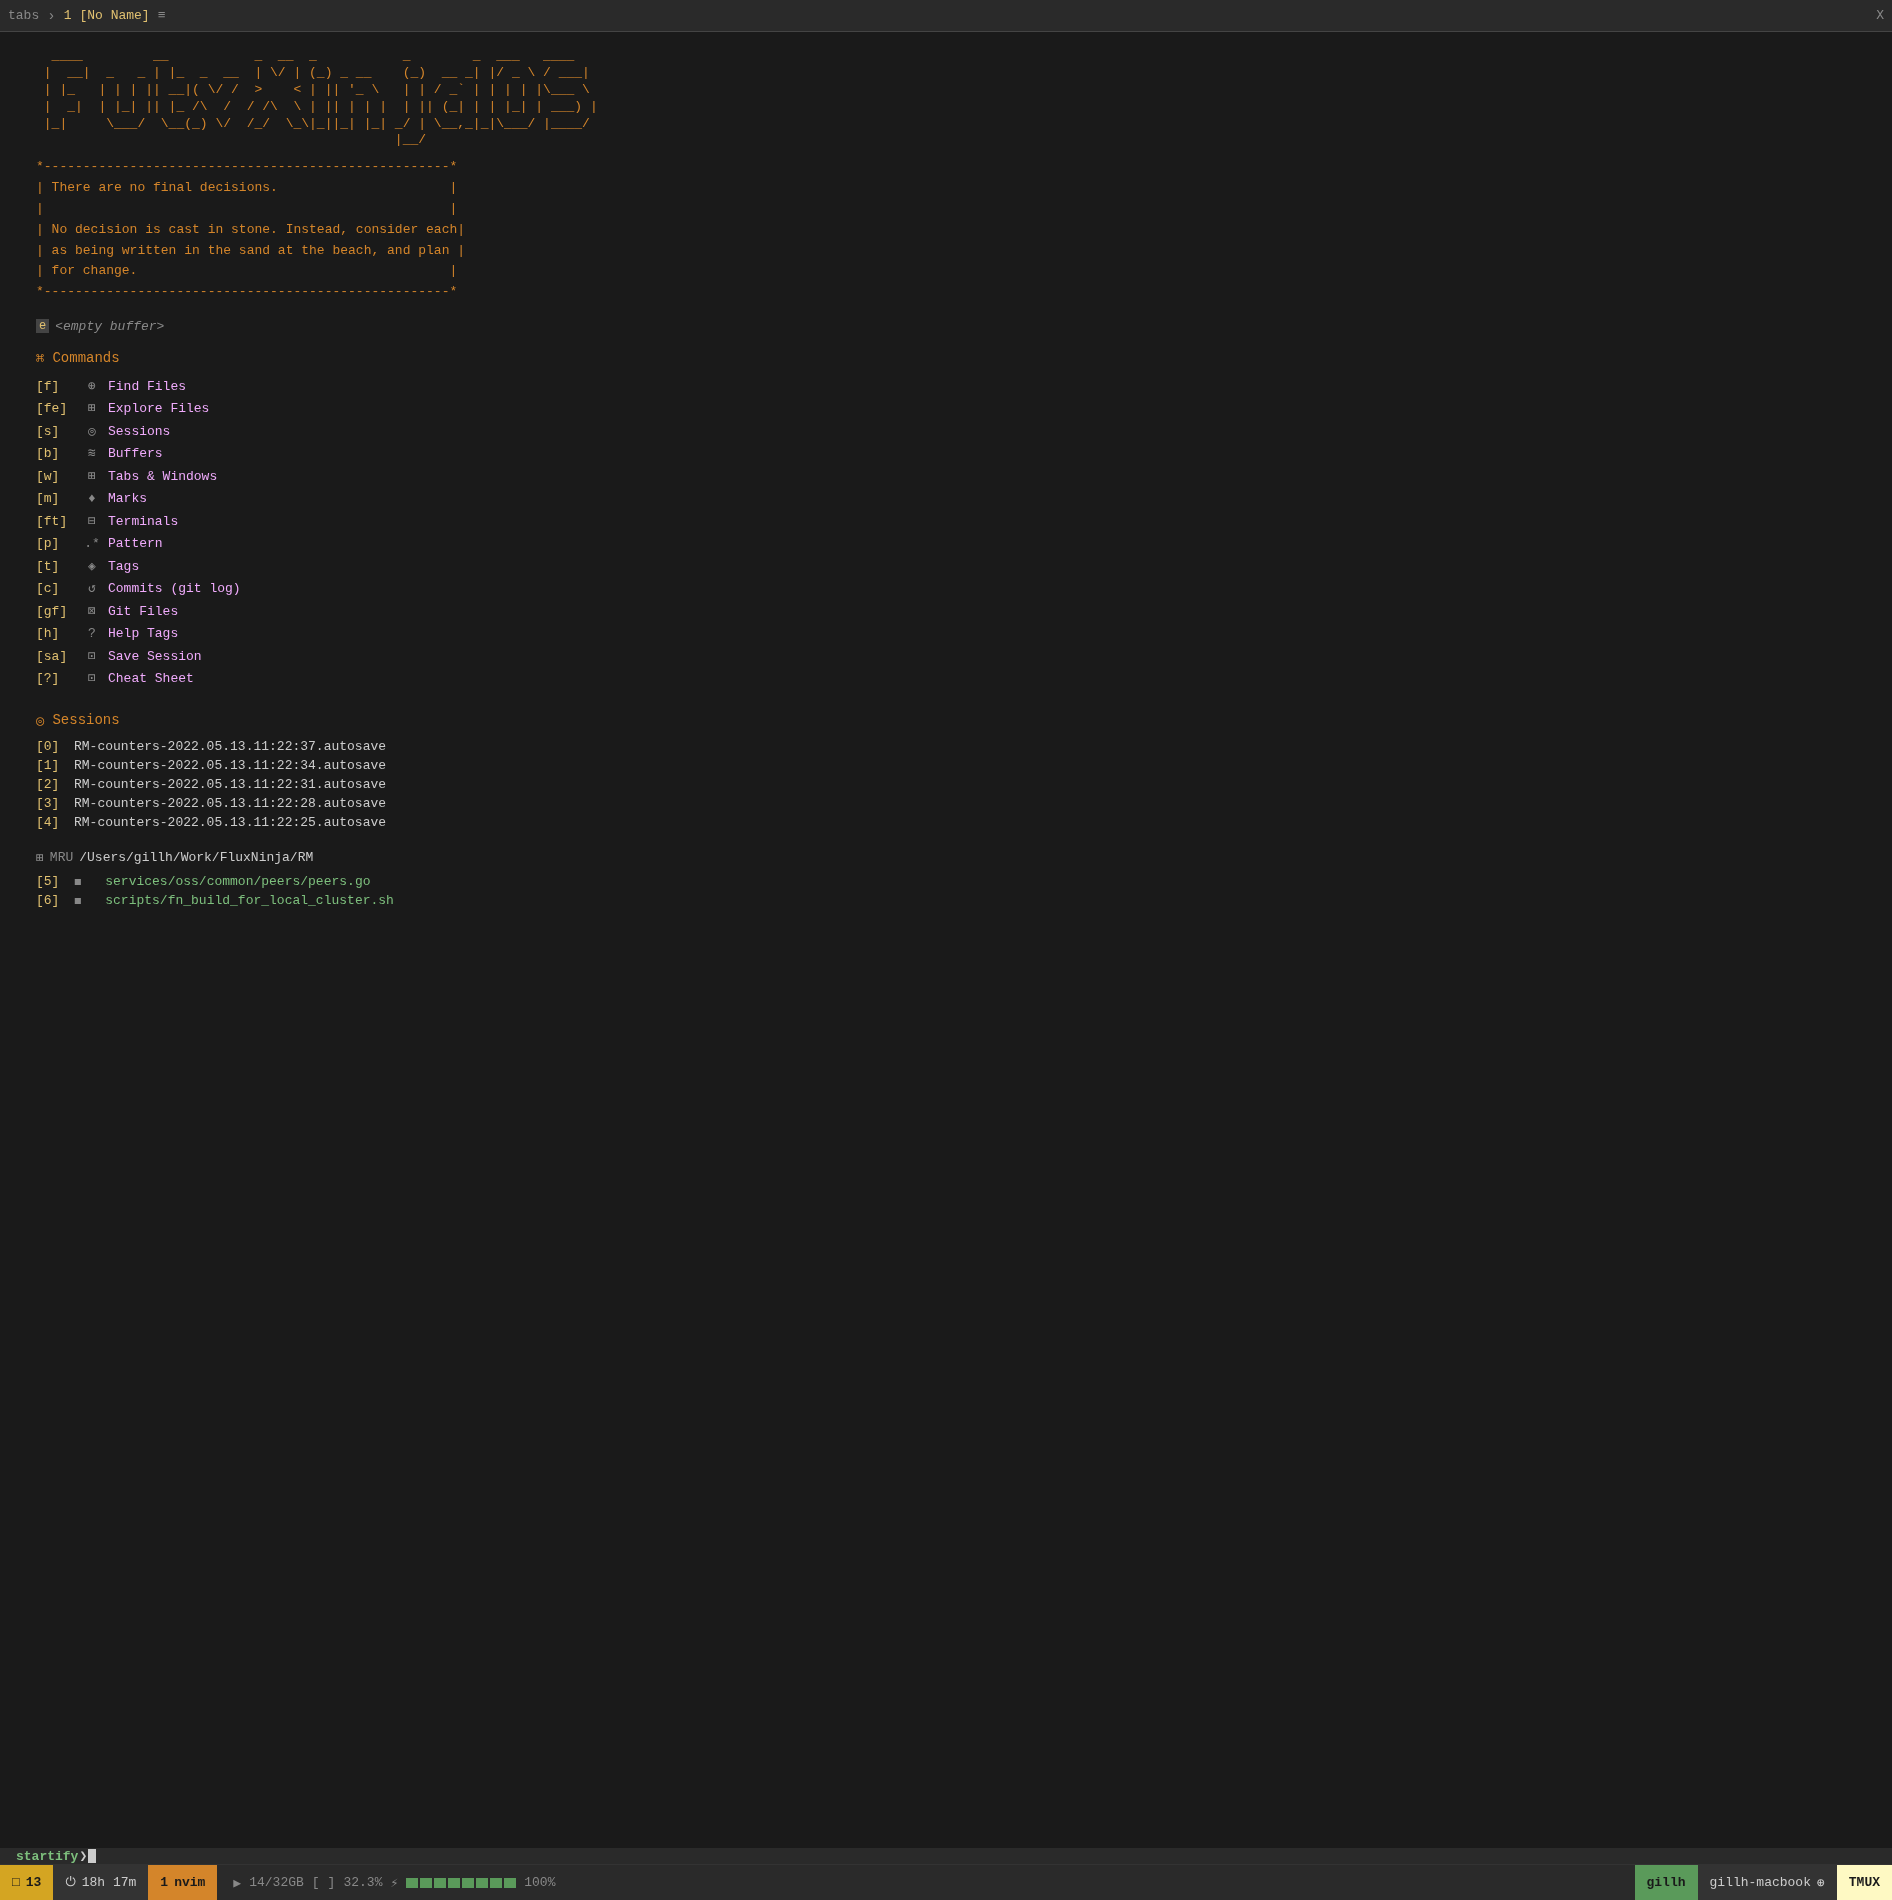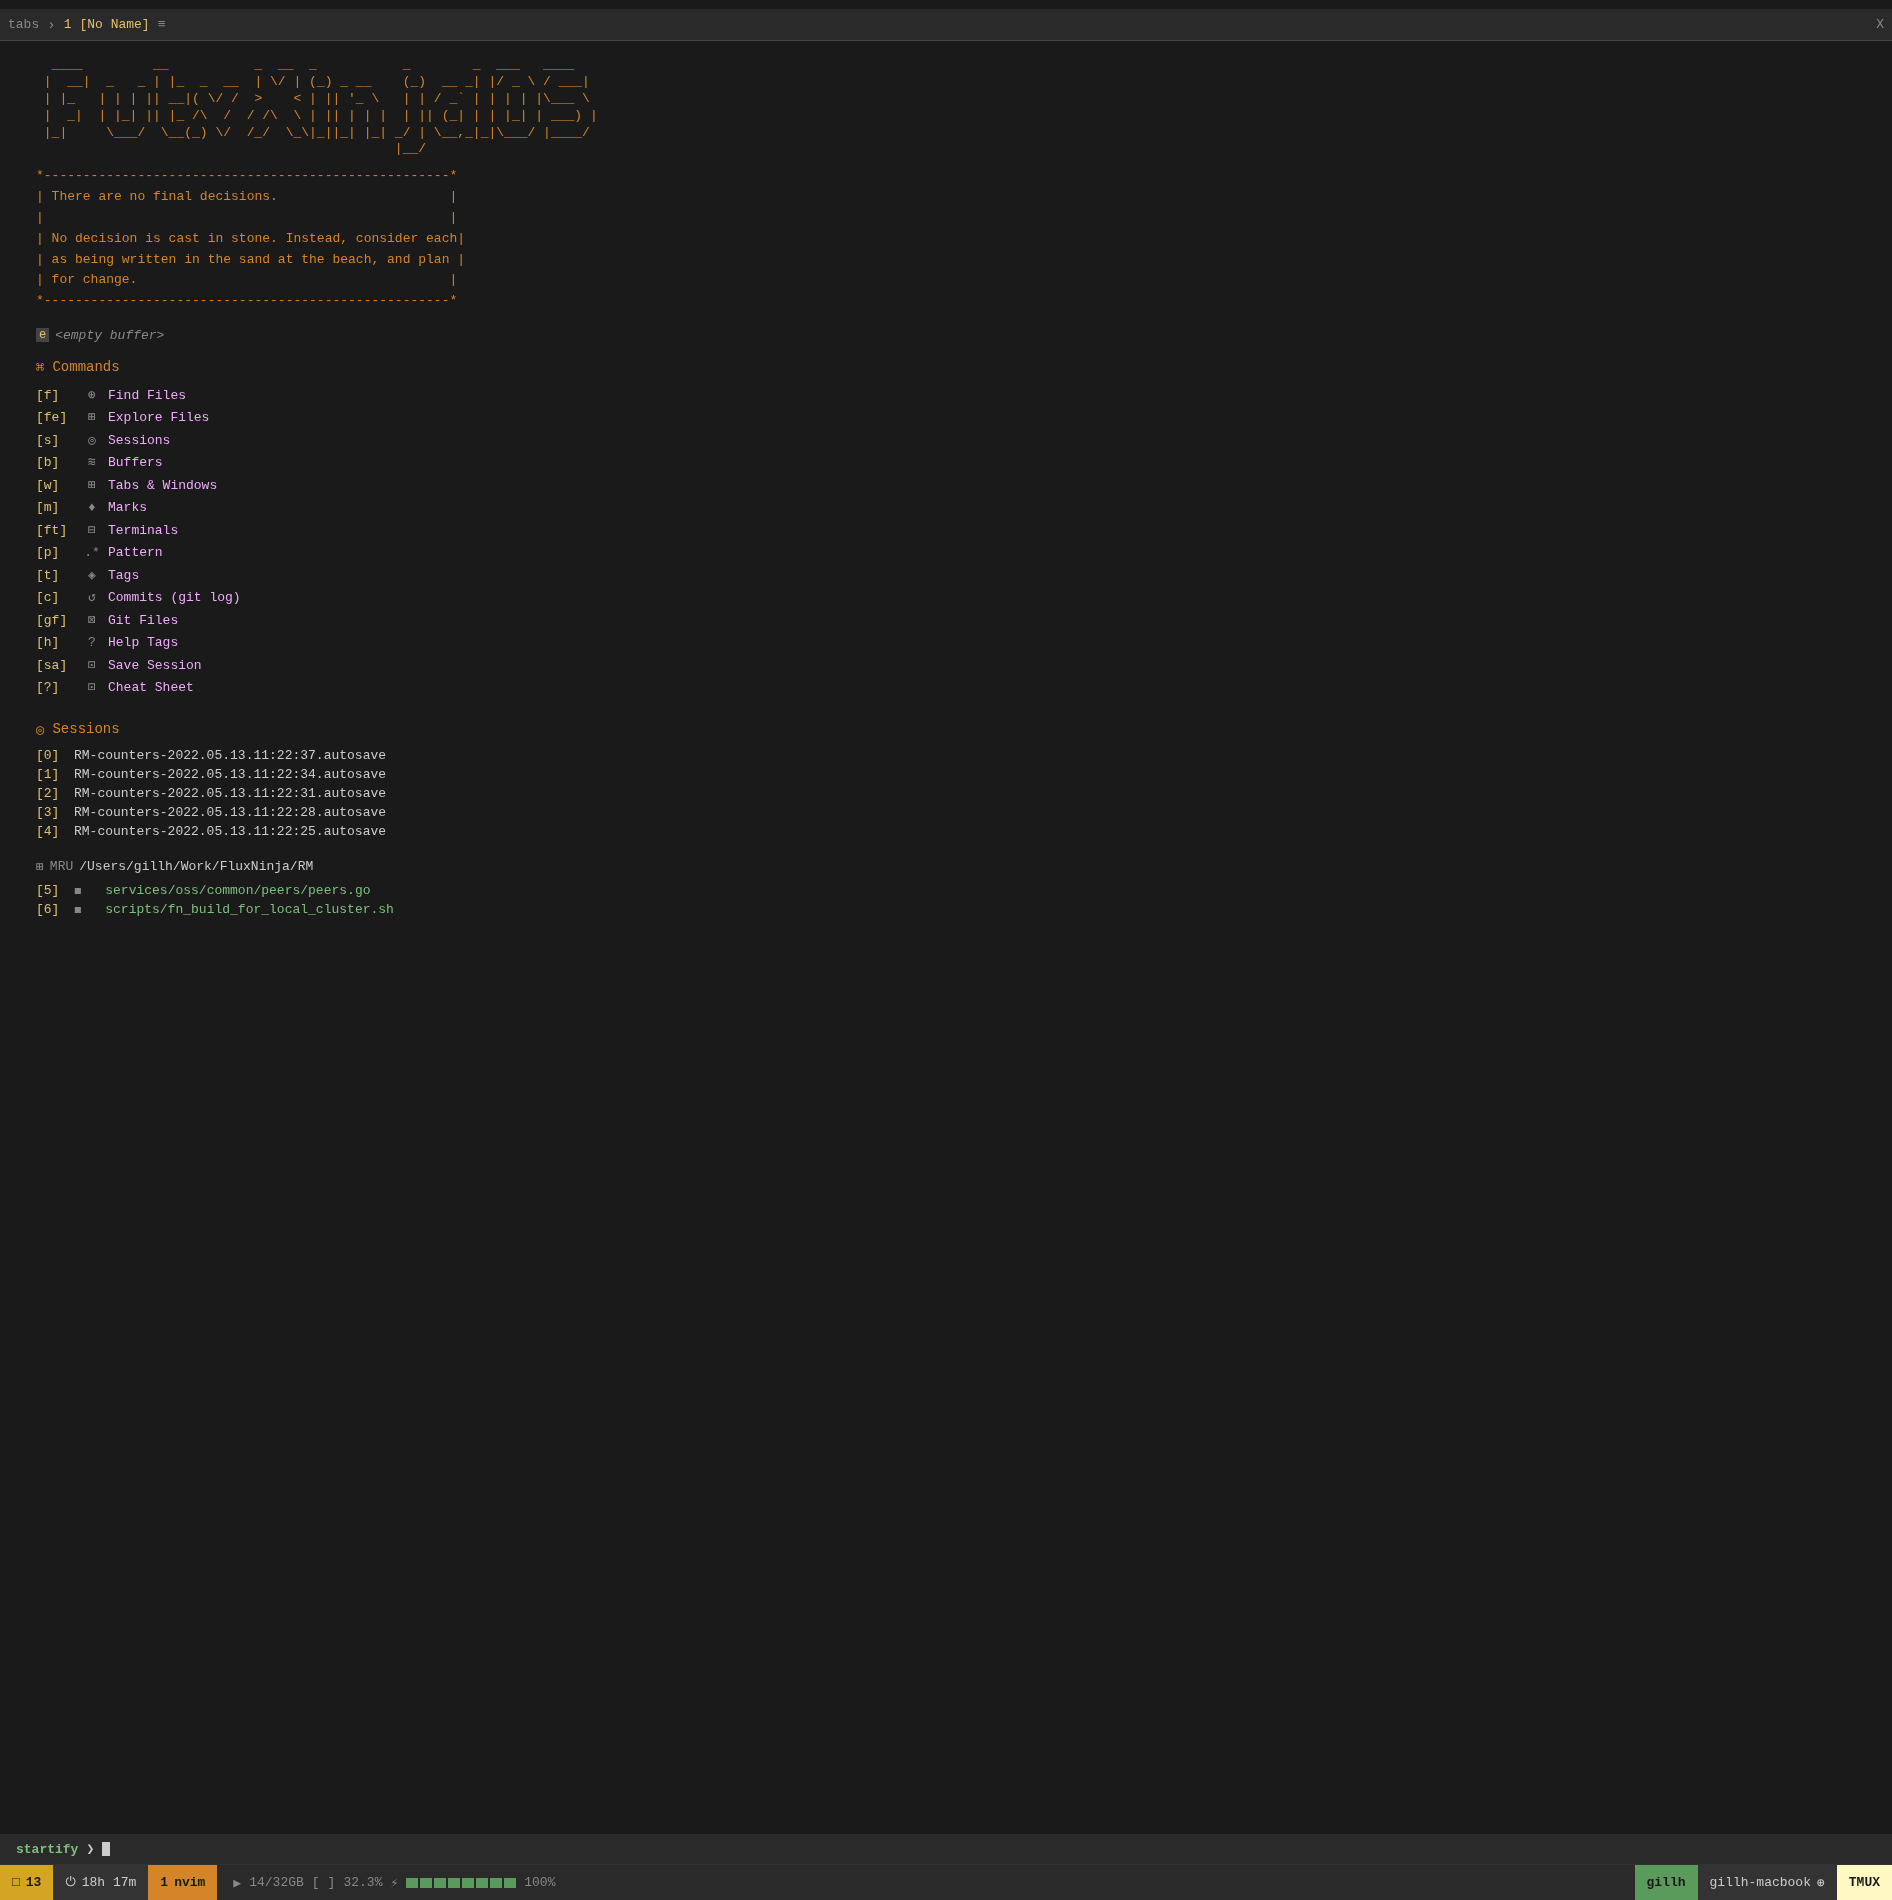--- a/index.html
+++ b/index.html
@@ -18,21 +18,20 @@
     
     .tab-bar {
       background: #2a2a2a;
       border-bottom: 1px solid #444;
       padding: 4px 8px;
       display: flex;
       align-items: center;
       gap: 8px;
       height: 32px;
       flex-shrink: 0;
-      margin-top: 9px;
     }
     .tab-bar-label {
       color: #888;
       font-size: 13px;
     }
     .tab-bar-sep {
       color: #888;
     }
     .tab-name {
       color: #e0c070;
@@ -190,25 +189,25 @@
     }
     .mru-filename {
       color: #7dbf7d;
       margin-left: 16px;
     }
 
     
     .shell-prompt {
       background: #2a2a2a;
       color: #cccccc;
-      padding: 7px 16px;
-      font-size: 13px;
-      display: flex;
-      align-items: center;
-      gap: 8px;
+      padding: 0 16px;
+      font-size: 13px;
+      display: flex;
+      align-items: center;
+      gap: 1px;
       flex-shrink: 0;
     }
     .prompt-dir {
       color: #7dbf7d;
       font-weight: bold;
     }
     .prompt-symbol {
       color: #cccccc;
     }
     .prompt-cursor {

